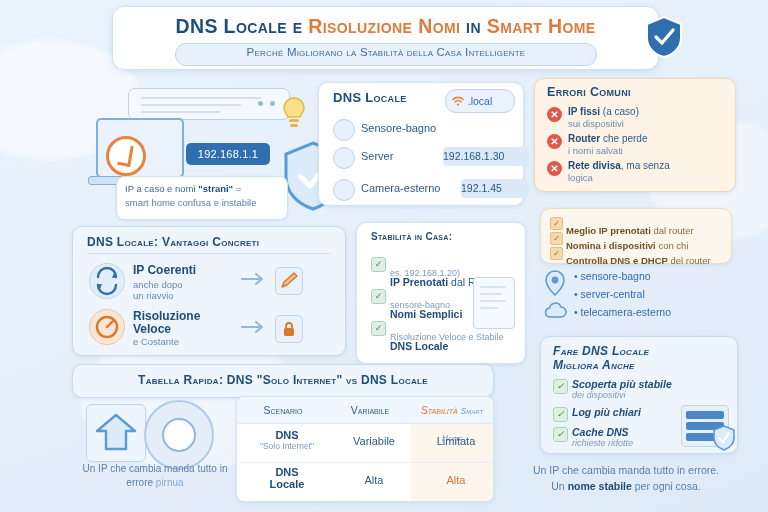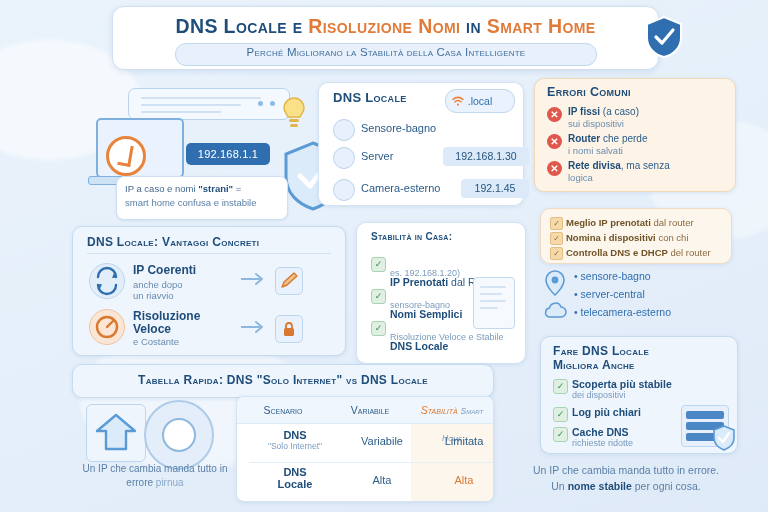--- a/index.html
+++ b/index.html
@@ -108,21 +108,21 @@
   }
   .wifi-ico{position:absolute;left:6px;top:5px;width:12px;height:12px;}
   .row-item{position:absolute;left:14px;width:182px;height:24px;}
   .row-item .circ{
     position:absolute;left:0;top:2px;width:20px;height:20px;border-radius:50%;
     background:#e8f1fb;border:1px solid #b9d3ec;
   }
   .row-item .txt{position:absolute;left:28px;top:5px;font-size:11px;color:#2b5c8a;}
   .val-chip{
     position:absolute;height:19px;line-height:19px;border-radius:4px;
-    background:#dbe9f8;color:#27567f;font-size:10.5px;text-align:center;
+    background:#dbe9f8;color:#27567f;font-size:10.5px;text-align:left;
   }
 
   
   .err-card{left:534px;top:78px;width:200px;height:112px;}
   .err-card .p-head{position:absolute;left:12px;top:6px;font-size:12.5px;}
   .err-row{position:absolute;left:12px;width:178px;}
   .x-badge{
     position:absolute;left:0;top:0;width:15px;height:15px;border-radius:50%;
     background:#e0574c;color:#fff;font-size:10px;line-height:15px;text-align:center;font-weight:bold;
   }
@@ -130,21 +130,21 @@
   .err-row .t1 b{color:#1f4d7a;}
   .err-row .t2{position:absolute;left:21px;top:11px;font-size:9.5px;color:#6a8cb0;}
 
   
   .cream-list{left:540px;top:208px;width:190px;height:54px;}
   .cream-list .ck{position:absolute;left:9px;width:172px;font-size:9.5px;color:#8a6a3e;}
   .ck .box{
     position:absolute;left:0;top:0;width:11px;height:11px;border-radius:2px;
     background:#f6d9a8;border:1px solid #e4bf84;color:#8a6a3e;font-size:8px;line-height:11px;text-align:center;
   }
-  .ck .lb{position:absolute;left:16px;top:0;}
+  .ck .lb{position:absolute;left:16px;top:8px;}
   .ck .lb b{color:#6f5327;}
 
   
   .names{position:absolute;left:540px;top:268px;width:190px;height:62px;}
   .names .pin{position:absolute;left:4px;top:2px;width:22px;height:26px;}
   .names .cloud{position:absolute;left:2px;top:34px;width:26px;height:18px;}
   .names .n{position:absolute;left:34px;font-size:10.5px;color:#2f6fb0;}
 
   
   .adv{left:72px;top:226px;width:272px;height:128px;}
@@ -177,21 +177,21 @@
   .stab-row .t1{position:absolute;left:19px;top:-1px;font-size:10.5px;color:#2b5c8a;margin-top:20px;}
   .stab-row .t1 b{color:#1f4d7a;}
   .stab-row .t2{position:absolute;left:19px;top:11px;font-size:9px;color:#7b9bbd;}
   .doc{
     position:absolute;right:10px;top:54px;width:40px;height:50px;
     background:#f6fafe;border:1px solid #c3d9ee;border-radius:4px;
   }
   .doc .dl{position:absolute;left:6px;height:2px;background:#d4e4f4;border-radius:1px;}
 
   
-  .fare{left:540px;top:336px;width:196px;height:116px;}
+  .fare{left:540px;top:336px;width:196px;height:116px;font-style:italic;}
   .fare .p-head{position:absolute;left:12px;top:7px;font-size:12px;line-height:14px;}
   .fare-row{position:absolute;left:12px;width:150px;}
   .fare-row .t1{position:absolute;left:19px;top:-1px;font-size:10.5px;color:#2b5c8a;}
   .fare-row .t1 b{color:#1f4d7a;}
   .fare-row .t2{position:absolute;left:19px;top:11px;font-size:9px;color:#7b9bbd;}
   .rack{
     position:absolute;right:8px;bottom:6px;width:46px;height:40px;
     background:#e8f1fb;border:1px solid #bcd6ef;border-radius:4px;
   }
   .rack .u{position:absolute;left:4px;width:38px;height:8px;background:#4b87c4;border-radius:2px;}
@@ -206,21 +206,21 @@
     box-shadow:0 1px 4px rgba(110,150,200,.18);
   }
   .tbl .hrow{position:absolute;left:0;top:0;width:100%;height:26px;background:#f0f6fd;border-bottom:1px solid #dce9f6;}
   .tbl .c1{position:absolute;left:0;width:92px;text-align:center;}
   .tbl .c2{position:absolute;left:92px;width:82px;text-align:center;}
   .tbl .c3{position:absolute;left:174px;width:82px;text-align:center;}
   .tbl .hcell{font-size:10.5px;color:#2b5c8a;font-variant:small-caps;line-height:26px;}
   .tbl .hcell.or{color:#d9782f;font-style:italic;}
   .tbl .hcell .sm{font-size:8.5px;color:#7b9bbd;}
   .tbl .band{position:absolute;left:174px;top:0;width:82px;height:104px;background:#fdf6ec;}
-  .tbl .row{position:absolute;left:12px;width:100%;height:39px;}
+  .tbl .row{position:absolute;left:4px;width:100%;height:39px;}
   .tbl .row.r1{top:26px;border-bottom:1px solid #e6eff8;}
   .tbl .row.r2{top:65px;}
   .tbl .cellmain{font-size:11px;font-weight:bold;color:#1f4d7a;}
   .tbl .cellsub{font-size:8.5px;color:#7b9bbd;}
   .tbl .cellval{font-size:11px;color:#2b5c8a;}
   .tbl .cellval.or{color:#d9782f;}
 
   
   .bl-house{
     position:absolute;left:86px;top:404px;width:58px;height:56px;

